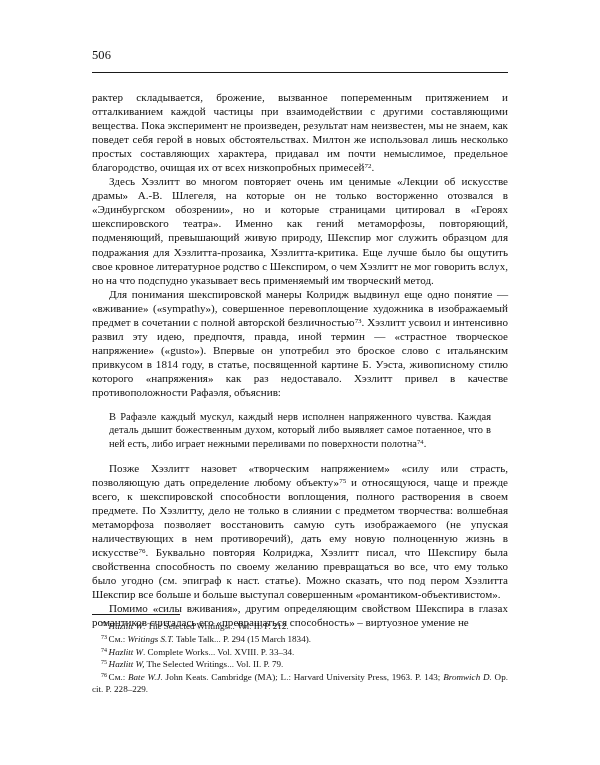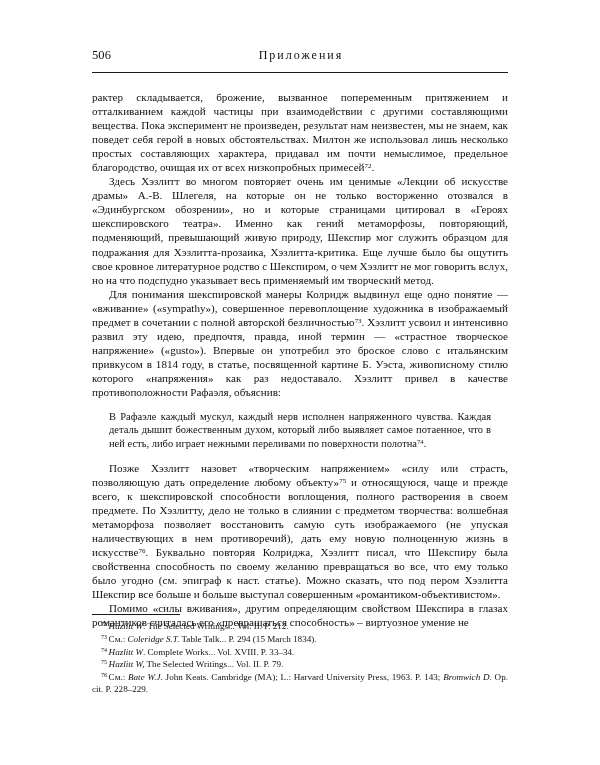--- a/index.html
+++ b/index.html
@@ -127,21 +127,20 @@
 </style>
 </head>
 <body>
 
 <div class="page">
 
   <div class="content">
 
     <div class="runhead">
       <span class="folio">506</span>
-      <span class="title">Приложения</span>
     </div>
     <hr class="rule-head">
 
     <div class="body-block">
 
       <p class="para first"><span>рактер складывается, брожение, вызванное попеременным притяжением и отталкиванием каждой частицы при взаимодействии с другими составляющими вещества. Пока эксперимент не произведен, результат нам неизвестен, мы не знаем, как поведет себя герой в новых обстоятельствах. Милтон же использовал лишь несколько простых составляющих характера, придавал им почти немыслимое, предельное благородство, очищая их от всех низкопробных примесей</span><sup>72</sup><span>.</span></p>
 
       <p class="para">Здесь Хэзлитт во многом повторяет очень им ценимые «Лекции об искусстве драмы» А.-В. Шлегеля, на которые он не только восторженно отозвался в «Эдинбургском обозрении», но и которые страницами цитировал в «Героях шекспировского театра». Именно как гений метаморфозы, повторяющий, подменяющий, превышающий живую природу, Шекспир мог служить образцом для подражания для Хэзлитта-прозаика, Хэзлитта-критика. Еще лучше было бы ощутить свое кровное литературное родство с Шекспиром, о чем Хэзлитт не мог говорить вслух, но на что подспудно указывает весь применяемый им творческий метод.</p>
 
       <p class="para"><span>Для понимания шекспировской манеры Колридж выдвинул еще одно понятие — «вживание» («sympathy»), совершенное перевоплощение художника в изображаемый предмет в сочетании с полной авторской безличностью</span><sup>73</sup><span>. Хэзлитт усвоил и интенсивно развил эту идею, предпочтя, правда, иной термин — «страстное творческое напряжение» («gusto»). Впервые он употребил это броское слово с итальянским привкусом в 1814 году, в статье, посвященной картине Б. Уэста, живописному стилю которого «напряжения» как раз недоставало. Хэзлитт привел в качестве противоположности Рафаэля, объяснив:</span></p>
@@ -155,21 +154,21 @@
       <p class="para">Помимо «силы вживания», другим определяющим свойством Шекспира в глазах романтиков считалась его «превращаться способность» – виртуозное умение не</p>
 
     </div>
   </div>
 
   <div class="footnotes">
     <hr class="rule-foot">
 
     <p class="fn"><span class="fn-marker">72</span><i>Hazlitt W</i><span>. The Selected Writings... Vol. II. P. 212.</span></p>
 
-    <p class="fn"><span class="fn-marker">73</span><span>См.: </span><i>Coleridge S.T.</i><span> Table Talk... P. 294 (15 March 1834).</span></p>
+    <p class="fn"><span class="fn-marker">73</span><span>См.: </span><i>Writings S.T.</i><span> Table Talk... P. 294 (15 March 1834).</span></p>
 
     <p class="fn"><span class="fn-marker">74</span><i>Hazlitt W</i><span>. Complete Works... Vol. XVIII. P. 33–34.</span></p>
 
     <p class="fn"><span class="fn-marker">75</span><i>Hazlitt W,</i><span> The Selected Writings... Vol. II. P. 79.</span></p>
 
     <p class="fn"><span class="fn-marker">76</span><span>См.: </span><i>Bate W.J.</i><span> John Keats. Cambridge (MA); L.: Harvard University Press, 1963. P. 143; </span><i>Bromwich D.</i><span> Op. cit. P. 228–229.</span></p>
 
   </div>
 
 </div>

